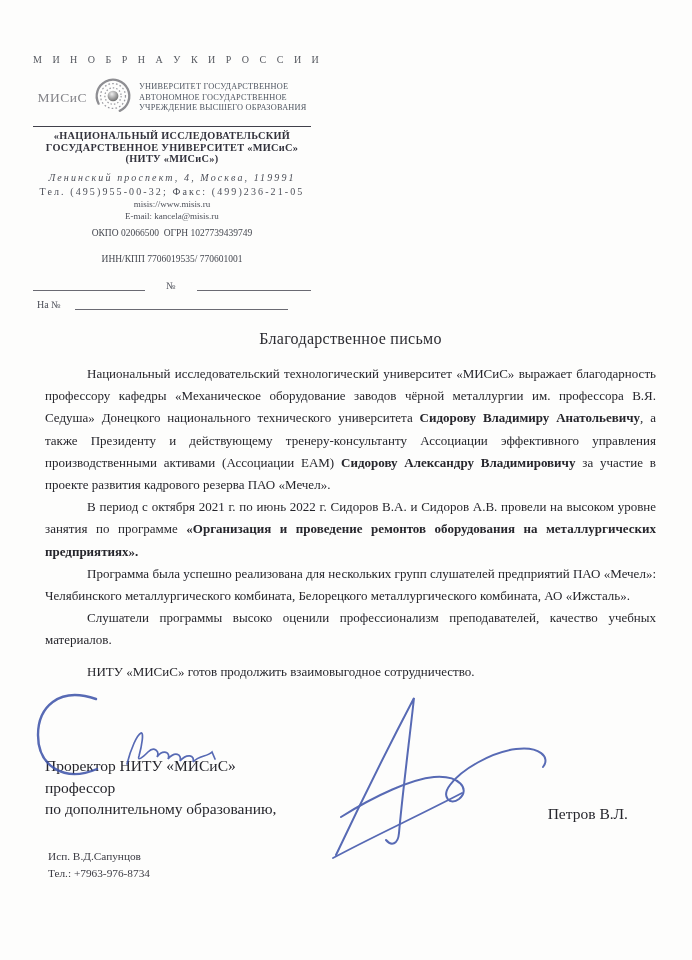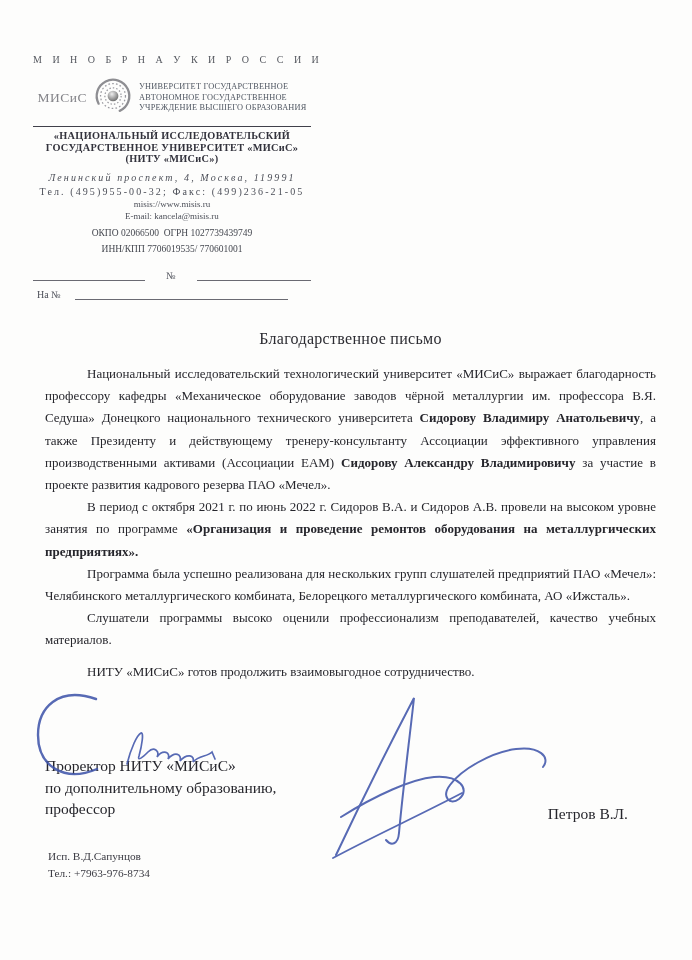--- a/index.html
+++ b/index.html
@@ -76,21 +76,21 @@
 
     <div class="uni">«НАЦИОНАЛЬНЫЙ ИССЛЕДОВАТЕЛЬСКИЙ</div>
     <div class="uni">ГОСУДАРСТВЕННОЕ УНИВЕРСИТЕТ «МИСиС»</div>
     <div class="uni">(НИТУ «МИСиС»)</div>
 
     <div class="addr">Ленинский проспект, 4, Москва, 119991</div>
     <div class="phone">Тел. (495)955-00-32; Факс: (499)236-21-05</div>
     <div class="web">misis://www.misis.ru</div>
     <div class="mail">E-mail: kancela@misis.ru</div>
     <div class="codes">ОКПО 02066500  ОГРН 1027739439749</div>
-    <div class="codes" style="margin-top:2px">ИНН/КПП 7706019535/ 770601001</div>
+    <div class="codes" style="margin-top:12px">ИНН/КПП 7706019535/ 770601001</div>
 
     <div class="ref-row1">
       <span class="u-line l1"></span>
       <span>№</span>
       <span class="u-line l2"></span>
     </div>
     <div class="ref-row2">
       <span class="na-label">На №</span>
       <span class="u-line l3"></span>
     </div>
@@ -100,22 +100,22 @@
     <h1 class="doc-title">Благодарственное письмо</h1>
     <p><span>Национальный исследовательский технологический университет «МИСиС» выражает благодарность  профессору кафедры «Механическое оборудование заводов чёрной металлургии им. профессора В.Я. Седуша» Донецкого национального технического университета </span><span class="b">Сидорову Владимиру Анатольевичу</span><span>, а также Президенту и действующему тренеру-консультанту Ассоциации эффективного управления производственными активами (Ассоциации ЕАМ) </span><span class="b">Сидорову Александру Владимировичу</span><span> за участие в проекте развития кадрового резерва ПАО «Мечел».</span></p>
     <p><span>В период с октября 2021 г. по июнь 2022 г. Сидоров В.А. и Сидоров А.В. провели на высоком уровне занятия по программе </span><span class="b">«Организация и проведение ремонтов оборудования на металлургических предприятиях».</span></p>
     <p><span>Программа была успешно реализована для нескольких групп слушателей предприятий ПАО «Мечел»: Челябинского металлургического комбината, Белорецкого металлургического комбината, АО «Ижсталь».</span></p>
     <p><span>Слушатели программы высоко оценили профессионализм преподавателей, качество учебных материалов.</span></p>
     <p class="closing"><span>НИТУ «МИСиС» готов продолжить взаимовыгодное сотрудничество.</span></p>
   </div>
 
   <div class="signoff">
     <div>Проректор НИТУ «МИСиС»</div>
+    <div>профессор</div>
     <div>по дополнительному образованию,</div>
-    <div>профессор</div>
     <span class="sign-name">Петров В.Л.</span>
   </div>
 
   <div class="footer">
     <div>Исп. В.Д.Сапунцов</div>
     <div>Тел.: +7963-976-8734</div>
   </div>
 
   <svg class="ink" viewBox="0 0 692 960">
     <g stroke="#4156ab" fill="none" stroke-linecap="round" opacity="0.88">

